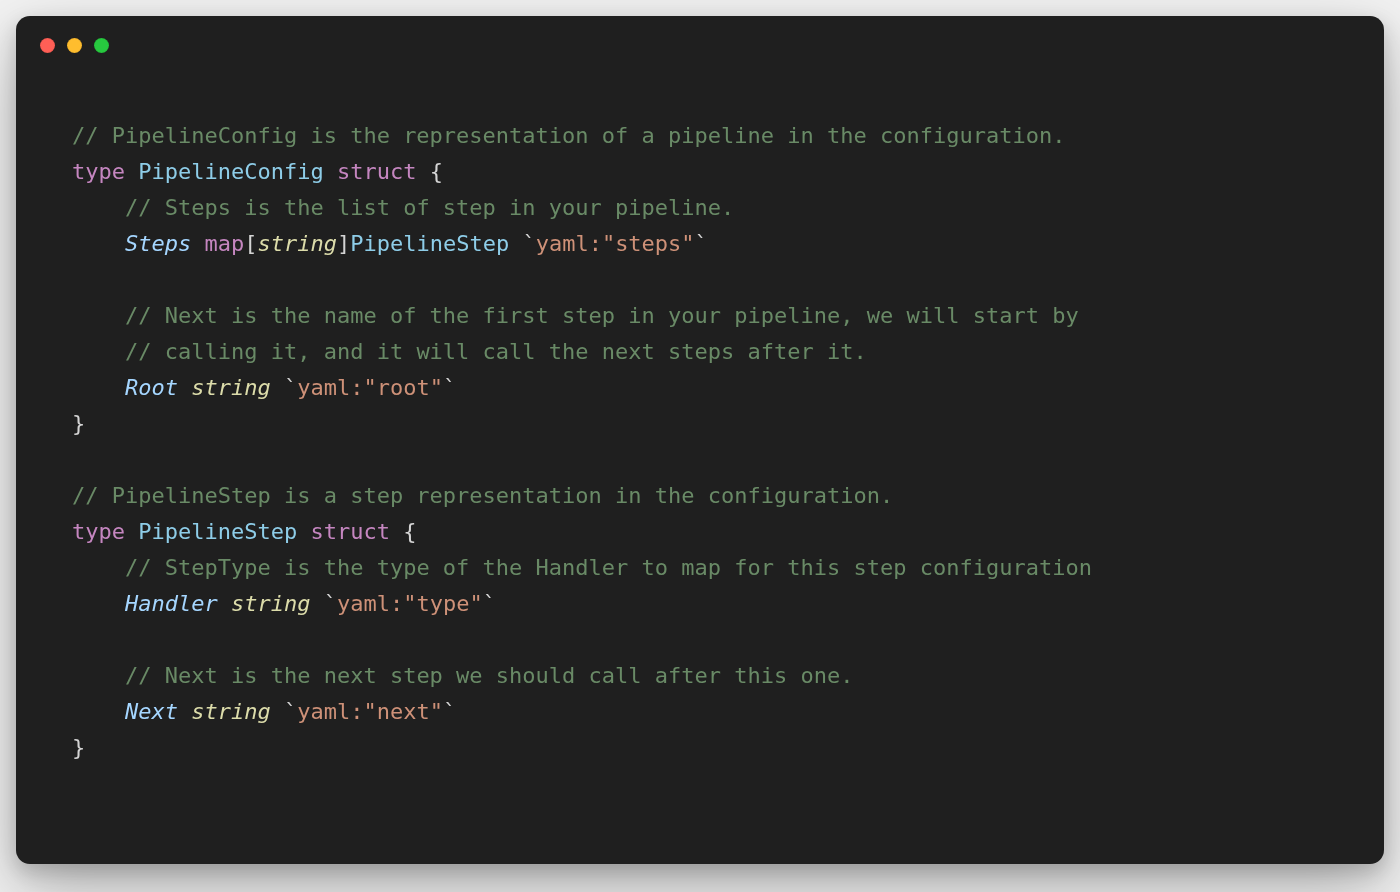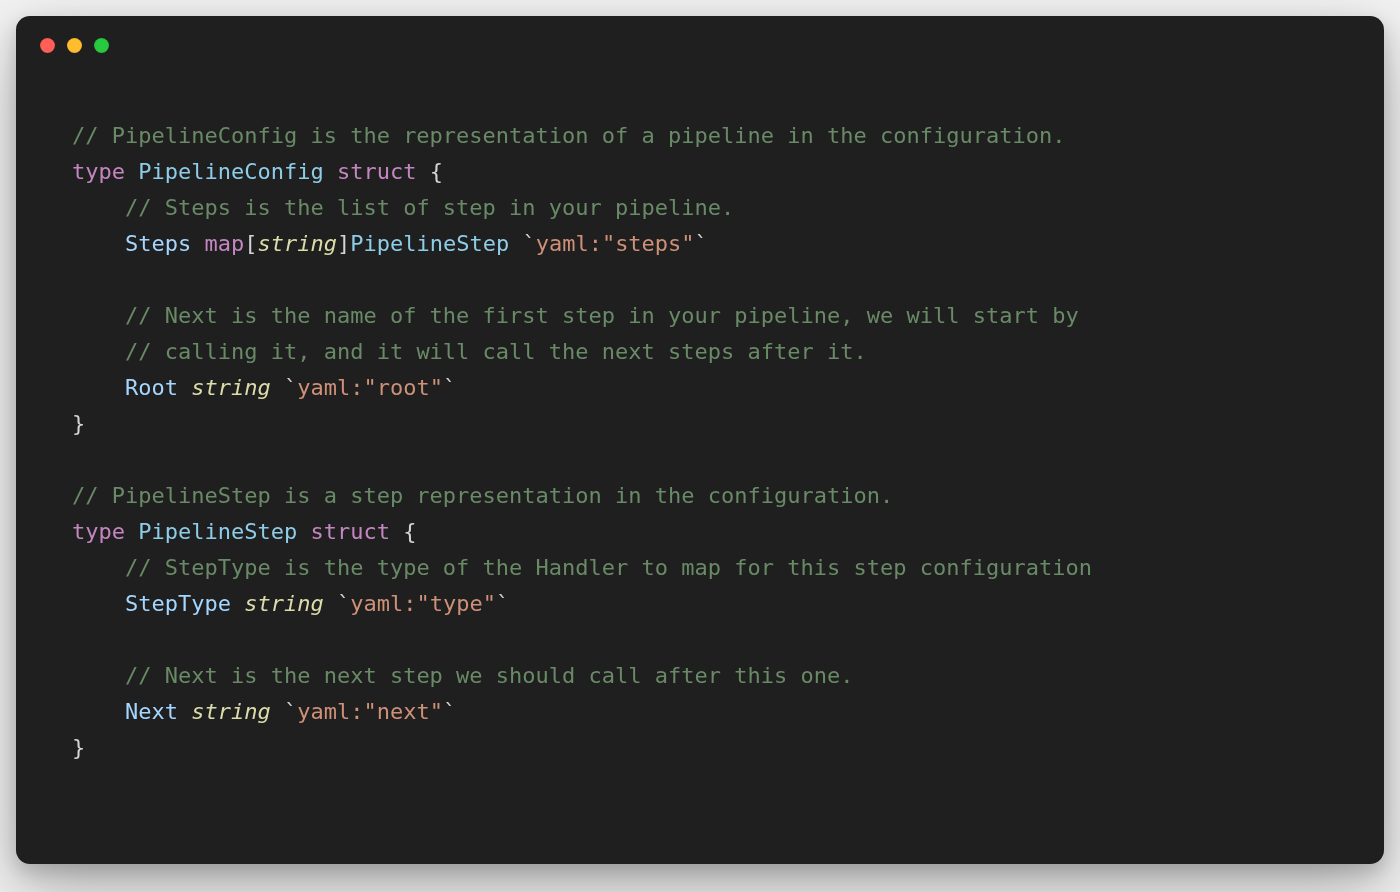--- a/index.html
+++ b/index.html
@@ -61,21 +61,21 @@
     line-height: 36px;
     color: var(--c-plain);
   }
   .tok-comment { color: var(--c-comment); margin-top: 44px; }
   .tok-keyword { color: var(--c-keyword); }
   .tok-type    { color: var(--c-type); }
   .tok-struct  { color: var(--c-struct); }
   .tok-plain   { color: var(--c-plain); }
   .tok-builtin { color: var(--c-builtin); font-style: italic; }
   .tok-string  { color: var(--c-string); }
-  .tok-field   { color: var(--c-field); }
+  .tok-field   { color: var(--c-field); font-style: italic; }
 </style>
 </head>
 <body>
 
 <div class="window">
 
   <div class="traffic-lights">
     <div class="tl red"></div>
     <div class="tl yellow"></div>
     <div class="tl green"></div>
@@ -87,19 +87,19 @@
 <span><span class="tok-plain">    </span><span class="tok-field">Steps </span><span class="tok-keyword">map</span><span class="tok-plain">[</span><span class="tok-builtin">string</span><span class="tok-plain">]</span><span class="tok-type">PipelineStep</span><span class="tok-plain"> `</span><span class="tok-string">yaml:"steps"</span><span class="tok-plain">`</span></span>
 <span></span>
 <span><span class="tok-plain">    </span><span class="tok-comment">// Next is the name of the first step in your pipeline, we will start by</span></span>
 <span><span class="tok-plain">    </span><span class="tok-comment">// calling it, and it will call the next steps after it.</span></span>
 <span><span class="tok-plain">    </span><span class="tok-field">Root </span><span class="tok-builtin">string</span><span class="tok-plain"> `</span><span class="tok-string">yaml:"root"</span><span class="tok-plain">`</span></span>
 <span><span class="tok-plain">}</span></span>
 <span></span>
 <span><span class="tok-comment">// PipelineStep is a step representation in the configuration.</span></span>
 <span><span class="tok-keyword">type </span><span class="tok-type">PipelineStep</span><span class="tok-plain"> </span><span class="tok-struct">struct</span><span class="tok-plain"> {</span></span>
 <span><span class="tok-plain">    </span><span class="tok-comment">// StepType is the type of the Handler to map for this step configuration</span></span>
-<span><span class="tok-plain">    </span><span class="tok-field">StepType </span><span class="tok-builtin">string</span><span class="tok-plain"> `</span><span class="tok-string">yaml:"type"</span><span class="tok-plain">`</span></span>
+<span><span class="tok-plain">    </span><span class="tok-field">Handler </span><span class="tok-builtin">string</span><span class="tok-plain"> `</span><span class="tok-string">yaml:"type"</span><span class="tok-plain">`</span></span>
 <span></span>
 <span><span class="tok-plain">    </span><span class="tok-comment">// Next is the next step we should call after this one.</span></span>
 <span><span class="tok-plain">    </span><span class="tok-field">Next </span><span class="tok-builtin">string</span><span class="tok-plain"> `</span><span class="tok-string">yaml:"next"</span><span class="tok-plain">`</span></span>
 <span><span class="tok-plain">}</span></span></pre>
 
 </div>
 
 </body></html>

